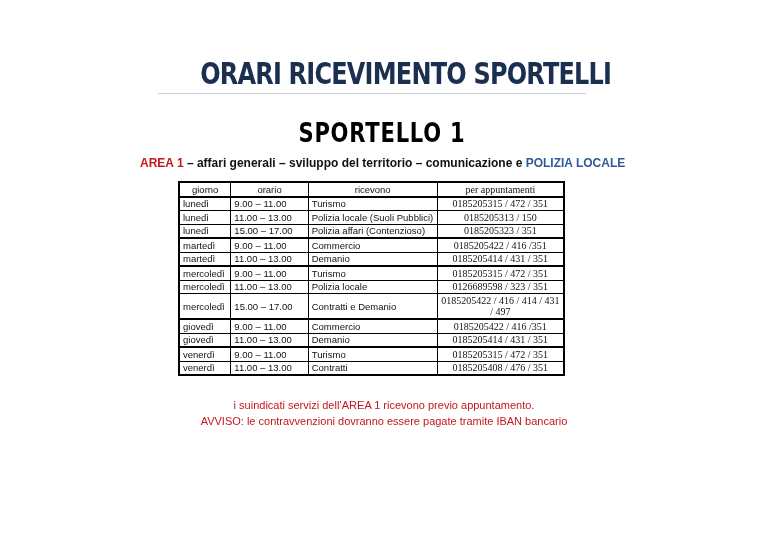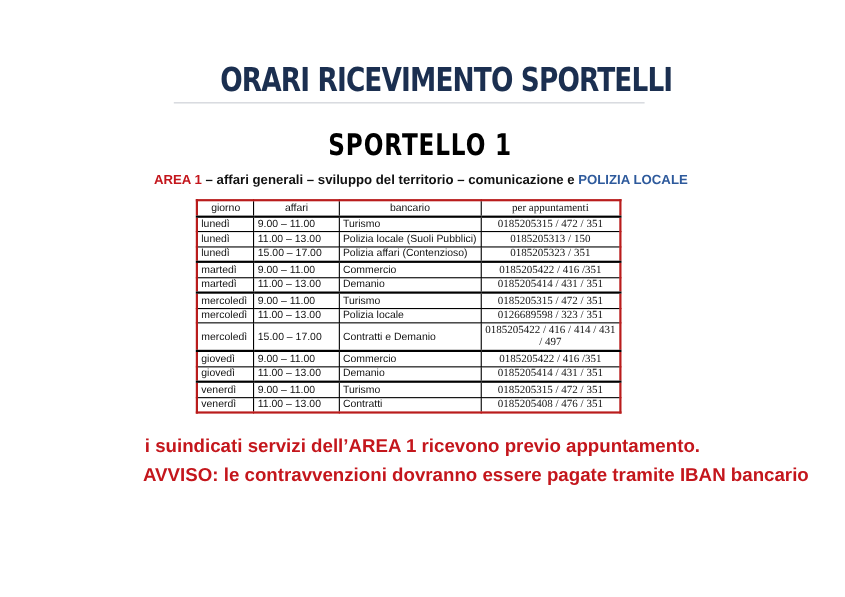--- a/index.html
+++ b/index.html
@@ -18,35 +18,35 @@
     transform:scaleX(0.78); transform-origin:center; white-space:nowrap;
   }
   .area-line {
     position:absolute; left:140px; top:155px; width:468px; 
     font-size:12px; font-weight:bold; color:#111; white-space:nowrap; line-height:16px;
   }
   .area-red { color:#c4161c; }
   .area-blue { color:#2e5a9c; }
   table.sched {
     position:absolute; left:178px; top:181px; width:387px;
-    border-collapse:collapse; border:2px solid #b91c1c;
+    border-collapse:collapse; border:2px solid #000000;
     font-size:9.5px; color:#111;
   }
   table.sched th, table.sched td {
     border:1px solid #000; padding:0 3px; height:12.5px; line-height:11px; vertical-align:middle;
     font-weight:normal; white-space:nowrap;
   }
   table.sched th { text-align:center; }
   table.sched td.ph, table.sched th.ph { font-family:"Liberation Serif", serif; font-size:10px;text-align:center; }
   table.sched td.wrap { white-space:normal; line-height:11px; height:24px; }
   tr.grp-start td { border-top:2px solid #000; }
   col.c1 { width:52px; } col.c2 { width:78px; } col.c3 { width:129px; } col.c4 { width:128px; }
   .note {
     position:absolute; left:130px; width:508px; text-align:center; color:#c4161c;
-    font-weight:bold; font-size:17px; line-height:15px; white-space:nowrap;
+    font-weight:normal; font-size:11px; line-height:15px; white-space:nowrap;
   }
 </style>
 </head>
 <body>
 
 <div class="title">ORARI RICEVIMENTO SPORTELLI</div>
 <div class="title-rule"></div>
 <div class="subtitle">SPORTELLO  1</div>
 
 <div class="area-line">
@@ -56,22 +56,22 @@
 <table class="sched">
   <colgroup>
       <col class="c1">
       <col class="c2">
       <col class="c3">
       <col class="c4">
     </colgroup>
   <thead>
     <tr>
       <th>giorno</th>
-      <th>affari</th>
-      <th>bancario</th>
+      <th>orario</th>
+      <th>ricevono</th>
       <th class="ph">per appuntamenti</th>
     </tr>
   </thead>
   <tbody>
     <tr class="grp-start">
       <td>lunedì</td>
       <td>9.00 – 11.00</td>
       <td>Turismo</td>
       <td class="ph">0185205315 / 472 / 351</td>
     </tr>
@@ -138,13 +138,13 @@
     <tr>
       <td>venerdì</td>
       <td>11.00 – 13.00</td>
       <td>Contratti</td>
       <td class="ph">0185205408 / 476 / 351</td>
     </tr>
   </tbody>
 </table>
 
 <div class="note" style="top:398px;">i suindicati servizi dell’AREA 1 ricevono previo appuntamento.</div>
-<div class="note" style="top:424px;text-align:center;">AVVISO: le contravvenzioni dovranno essere pagate tramite IBAN bancario</div>
+<div class="note" style="top:414px;text-align:center;">AVVISO: le contravvenzioni dovranno essere pagate tramite IBAN bancario</div>
 
 </body></html>

